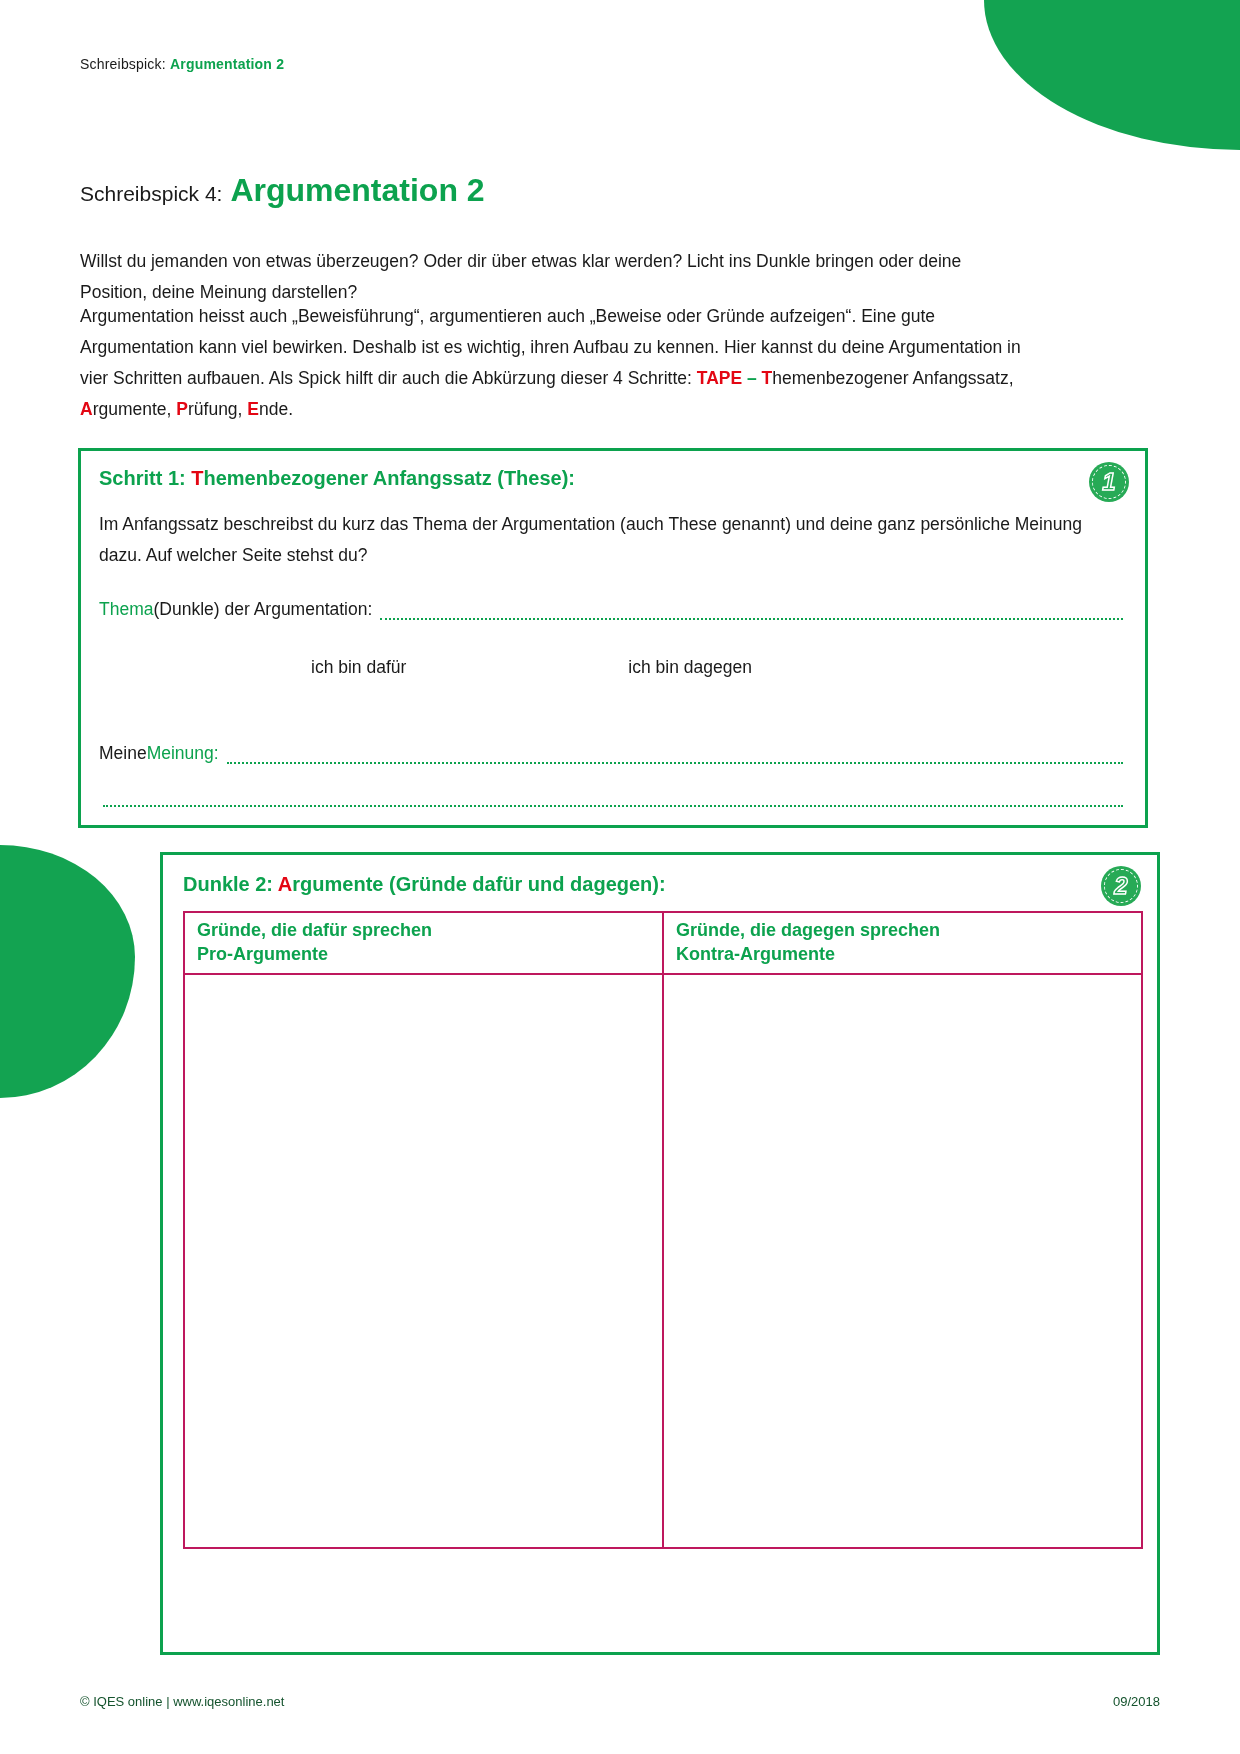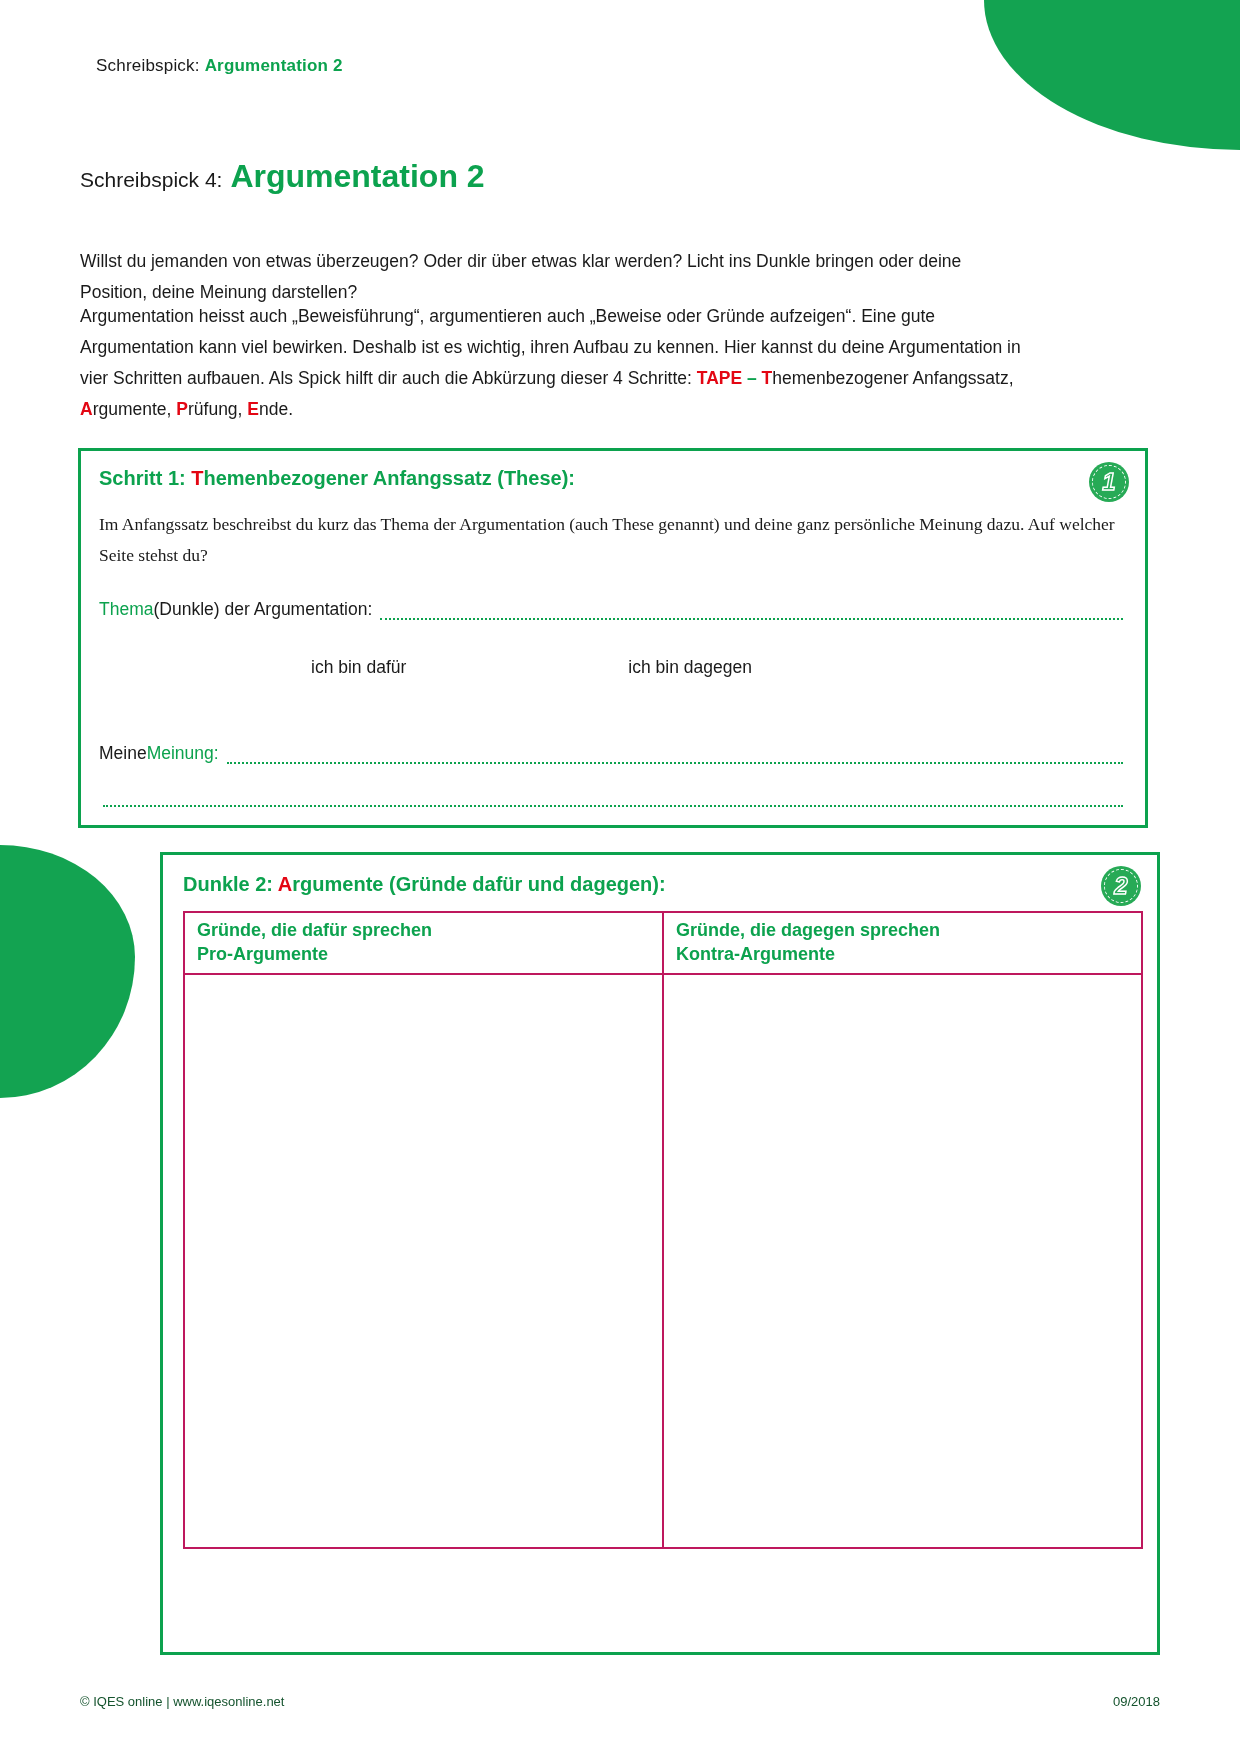--- a/index.html
+++ b/index.html
@@ -23,27 +23,27 @@
     width:135px;height:253px;
     background:#13a351;
     border-top-right-radius:135px 112px;
     border-bottom-right-radius:135px 141px;
   }
   .green{color:#0ca24e;}
   .red{color:#e30613;}
   .bold{font-weight:bold;text-align:right;}
 
   .running-header{
-    position:absolute;left:96px;top:56px;
-    font-size:17px;letter-spacing:.2px;
+    position:absolute;left:80px;top:56px;
+    font-size:14px;letter-spacing:.2px;
   }
   .running-header .topic{font-weight:bold;color:#0ca24e;}
 
   .doc-title{
-    position:absolute;left:80px;top:158px;
+    position:absolute;left:80px;top:172px;
     display:flex;align-items:baseline;white-space:nowrap;
   }
   .doc-title .prefix{font-size:21px;font-weight:normal;color:#1a1a1a;}
   .doc-title .topic{font-size:32px;font-weight:bold;color:#0ca24e;margin-left:8px;}
 
   .para{
     position:absolute;left:80px;
     font-size:17.5px;line-height:31px;color:#1a1a1a;
   }
   .p1{top:228px;width:950px;}
@@ -57,21 +57,21 @@
   }
   .box1{left:78px;top:448px;width:1070px;height:380px;padding:12px 20px 0 18px;}
   .box2{left:160px;top:852px;width:1000px;height:803px;padding:14px 20px 0 20px;}
 
   .box h2{
     margin:4px 0 0 0;
     font-size:20px;font-weight:bold;color:#0ca24e;
   }
   .box .body{
     margin:19px 0 0 0;
-    font-size:17.5px;line-height:31px;color:#1a1a1a;font-family:Liberation Serif, serif;
+    font-size:17.5px;line-height:31px;color:#1a1a1a;
   }
 
   .badge{
     position:absolute;top:11px;right:16px;
     width:40px;height:40px;border-radius:50%;
     background:#27aa56;
     display:flex;align-items:center;justify-content:center;
   }
   .badge .ring{
     position:absolute;inset:3px;

